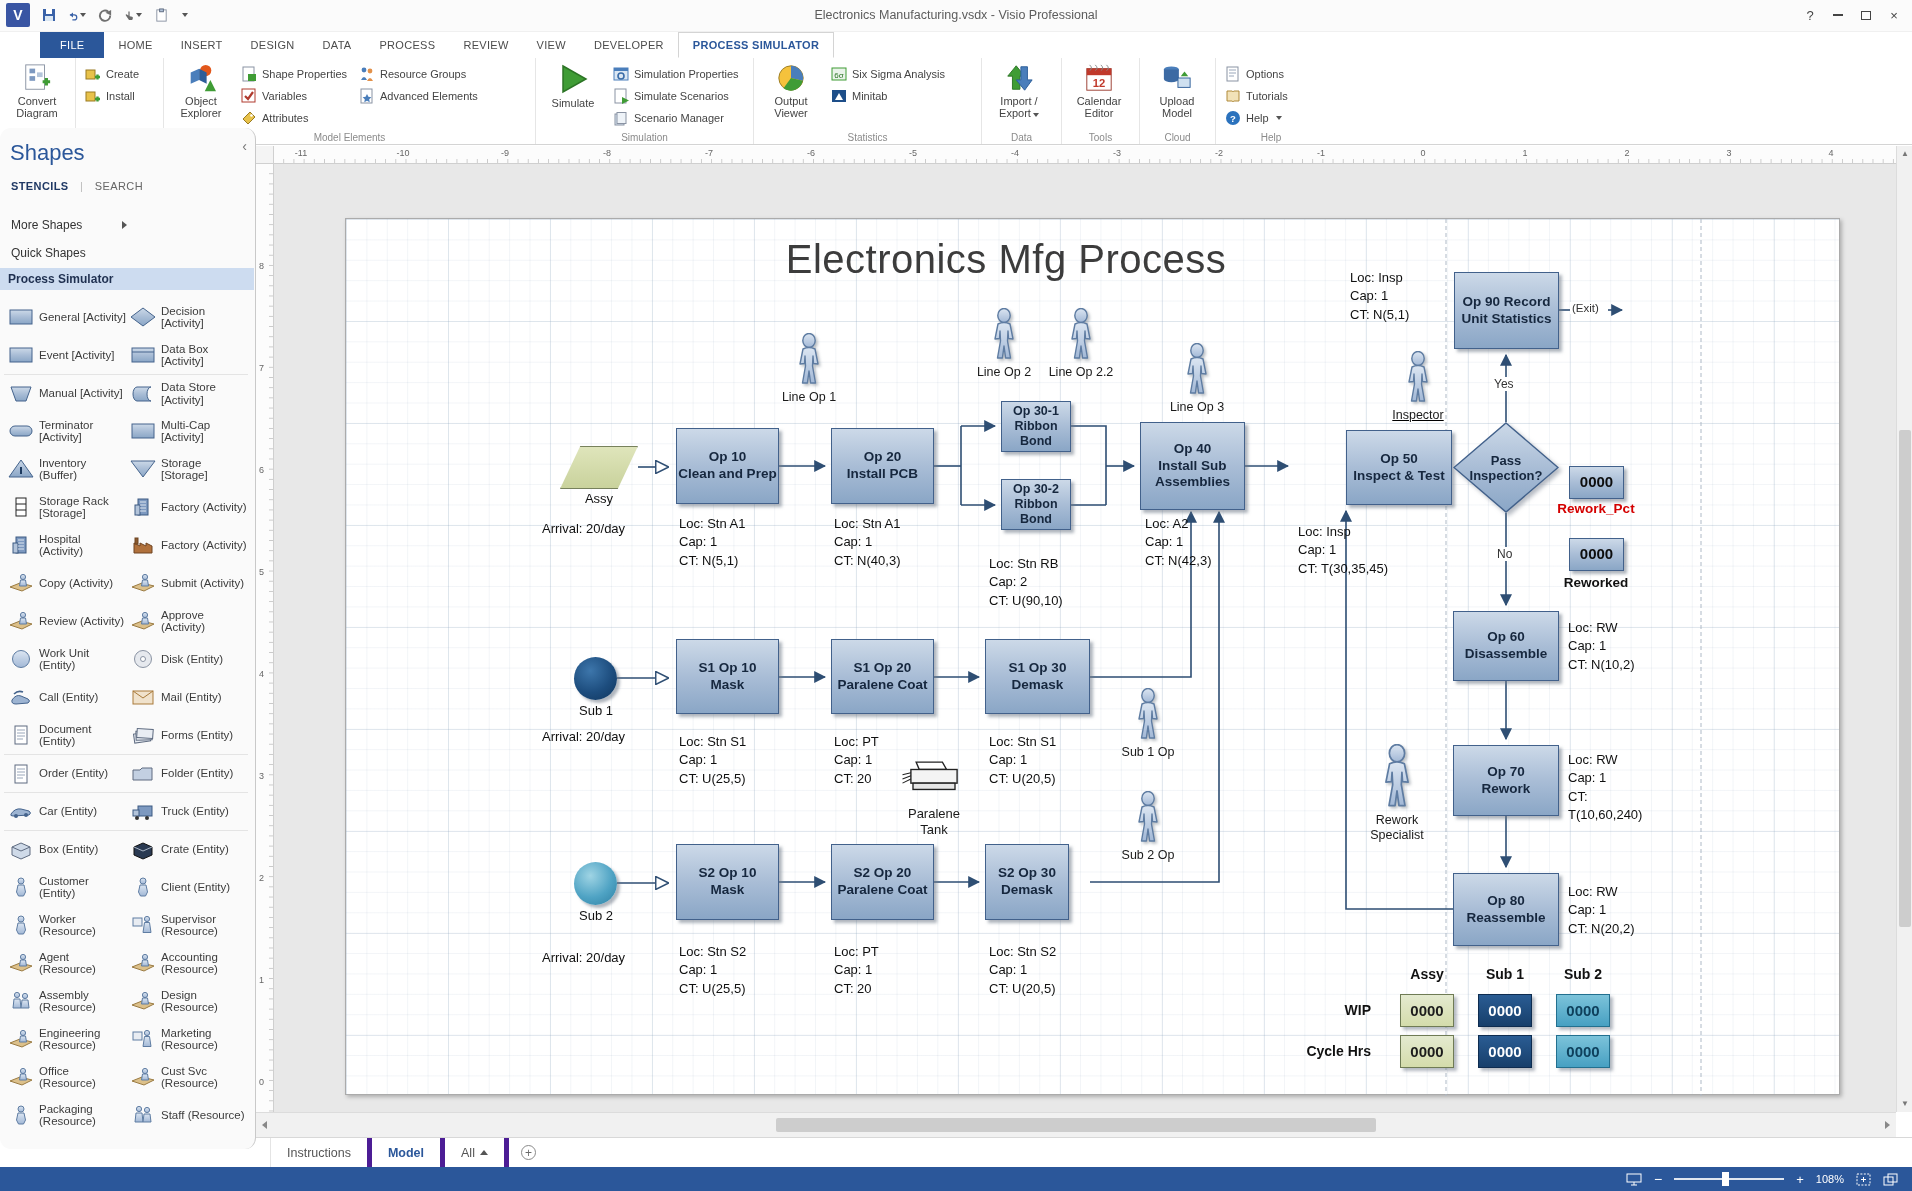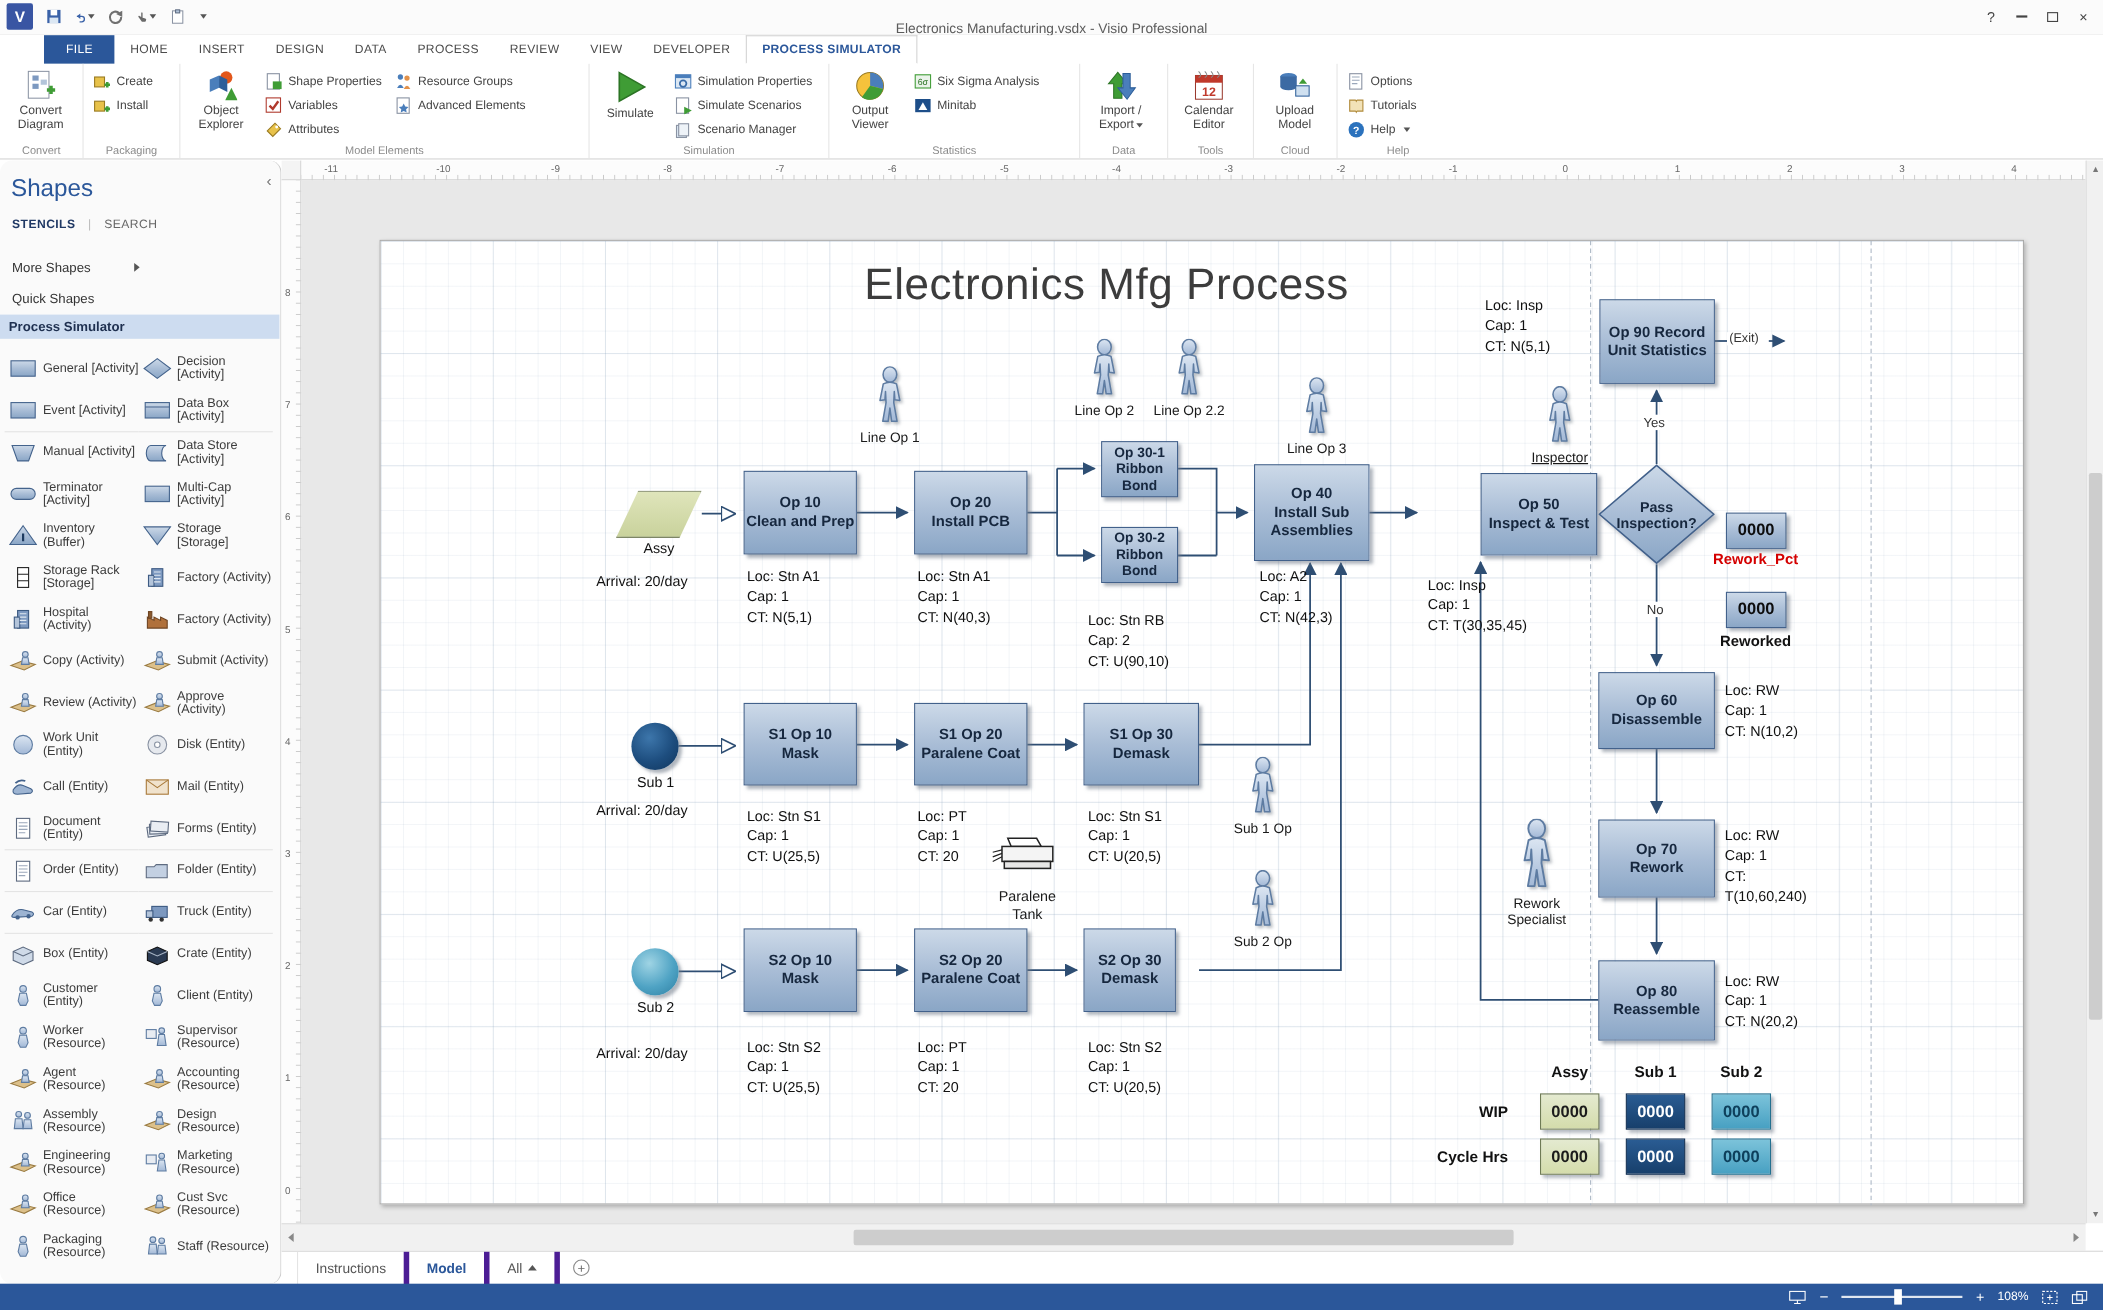--- a/index.html
+++ b/index.html
@@ -8,21 +8,21 @@
   #app { position:relative; width:1912px; height:1191px; background:#fff; }
 
   
   #titlebar { position:absolute; left:0; top:0; width:1912px; height:32px; background:#fbfbfb;
     border-bottom:1px solid #f0f0f0; }
   .qat { position:absolute; left:6px; top:3px; display:flex; align-items:center; gap:10px; }
   .vlogo { width:24px; height:24px; background:#3955a3; color:#fff; font-weight:bold; font-size:14px;
     display:flex; align-items:center; justify-content:center; border-radius:2px; }
   .qic { width:18px; height:18px; display:flex; align-items:center; justify-content:center; color:#3a62a8; }
   .qic svg { display:block; }
-  #title-text { position:absolute; left:0; right:0; top:8px; text-align:center; font-size:12.5px; color:#5c5c5c;margin-top:11px; }
+  #title-text { position:absolute; left:0; right:0; top:8px; text-align:center; font-size:12.5px; color:#5c5c5c; }
   .winbtns { position:absolute; right:4px; top:0; height:32px; display:flex; }
   .winbtn { width:28px; height:30px; display:flex; align-items:center; justify-content:center;
     color:#444; font-size:13px; }
   .maxglyph { width:10px; height:9px; border:1px solid #444; display:inline-block; }
   .minglyph { width:10px; height:1px; border-bottom:2px solid #444; display:inline-block; }
 
   
   #ribbontabs { position:absolute; left:0; top:32px; width:1912px; height:26px; background:#fff; display:flex; }
   .rtab { padding:0 14px; height:26px; display:flex; align-items:center; font-size:11px; letter-spacing:.3px;
     color:#4c4c4c; }
@@ -39,21 +39,21 @@
     font-size:11px; color:#444; text-align:center; }
   .rbig svg { margin:2px 0 2px 0; }
   .rbig .lbl { white-space:pre-line; line-height:12px; }
   .rcol { display:flex; flex-direction:column; gap:1px; padding-top:2px; }
   .rsm { height:21px; display:flex; align-items:center; gap:5px; font-size:11px; color:#444; padding:0 4px; }
   .rsm svg { width:16px; height:16px; flex:0 0 16px; }
   .caret-dn { width:0; height:0; border-left:3.5px solid transparent; border-right:3.5px solid transparent;
     border-top:4px solid #555; display:inline-block; margin-left:2px; }
 
   
-  #shapes-panel { position:absolute; left:0; top:146px; width:256px; height:1021px; background:#fafafa;
+  #shapes-panel { position:absolute; left:0; top:128px; width:256px; height:1021px; background:#fafafa;
     border-right:1px solid #c9c9c9;border-radius:11px; }
   #shapes-title { position:absolute; left:10px; top:12px; font-size:22px; color:#2b579a; }
   #panel-collapse { position:absolute; right:8px; top:10px; color:#777; font-size:14px; }
   #stencil-tabs { position:absolute; left:11px; top:52px; font-size:11px; letter-spacing:.4px; }
   #stencil-tabs .t1 { color:#1f3864; font-weight:bold; }
   #stencil-tabs .sep { color:#bbb; margin:0 8px; }
   #stencil-tabs .t2 { color:#666; }
   .panel-row { position:absolute; left:11px; font-size:12px; color:#333; }
   #more-shapes { top:90px; } #quick-shapes { top:118px; }
   .tri-right { width:0; height:0; border-top:4px solid transparent; border-bottom:4px solid transparent;

